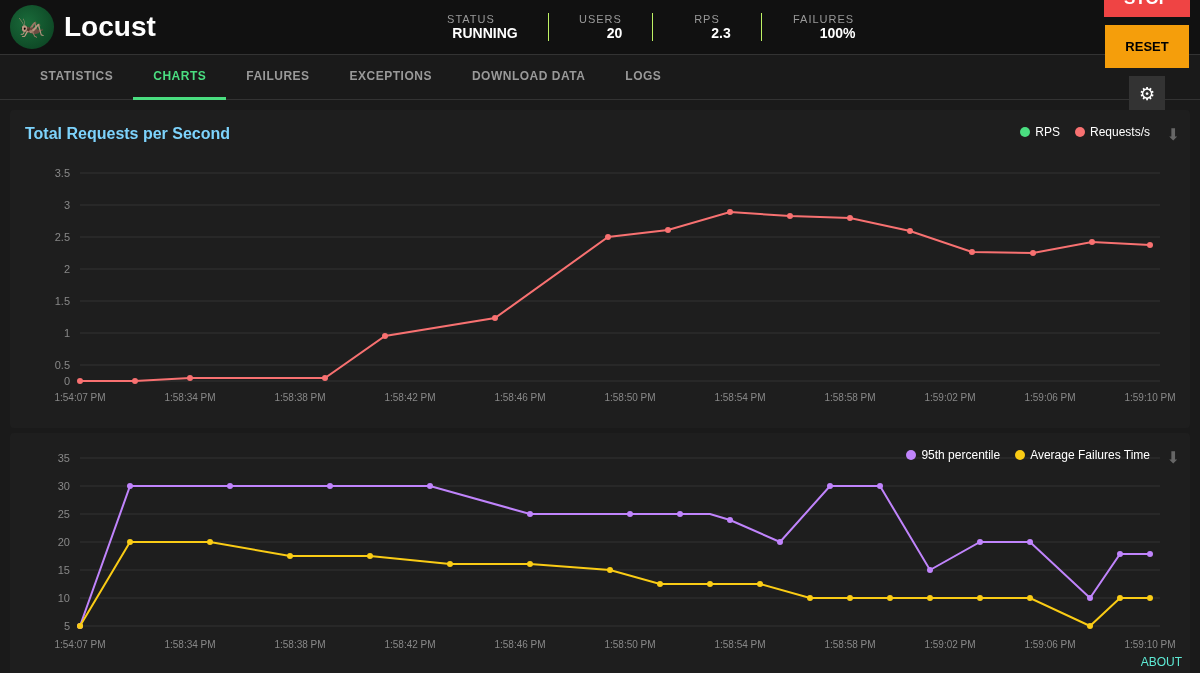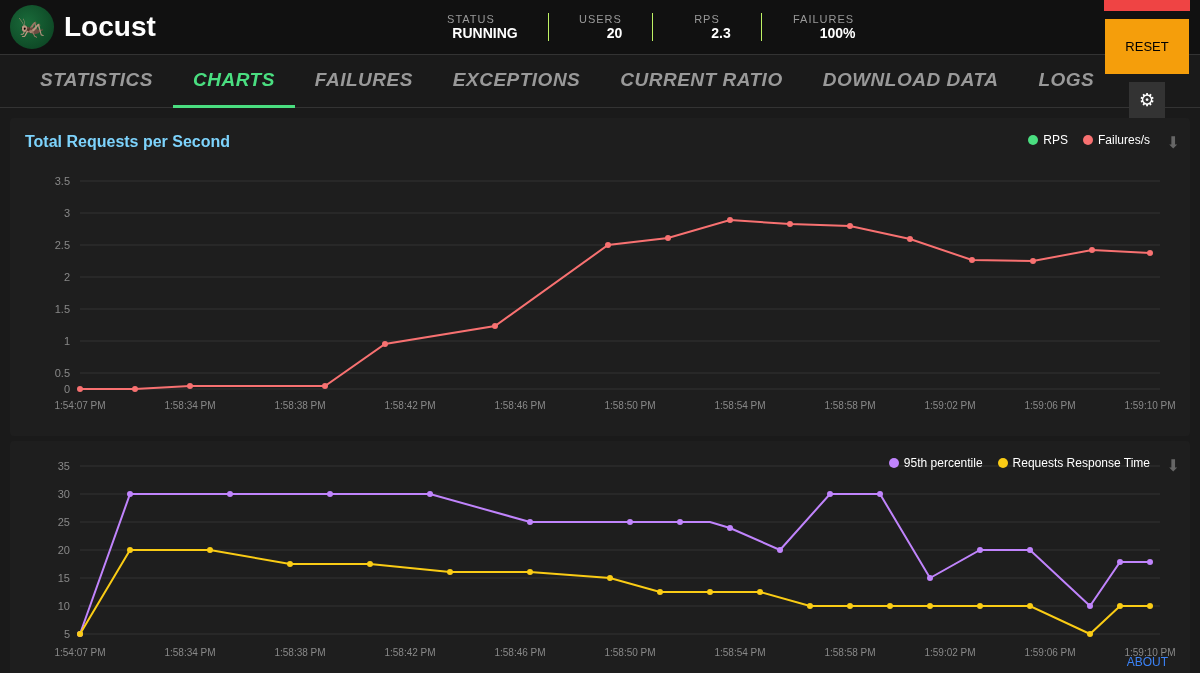--- a/index.html
+++ b/index.html
@@ -79,22 +79,22 @@
       border: none;
       padding: 8px 20px;
       font-weight: bold;
       cursor: pointer;
       font-size: 17px;
     }
     .btn-reset {
       background: #f59e0b;
       color: #000;
       border: none;
-      padding: 20px 20px;
-      font-weight: normal;
+      padding: 14px 20px;
+      font-weight: bold;
       cursor: pointer;
       font-size: 13px;
     }
     .btn-settings {
       background: #333;
       border: none;
       color: #fff;
       width: 36px;
       height: 36px;
       cursor: pointer;
@@ -106,28 +106,27 @@
     
     
     .nav {
       background: #1a1a1a;
       display: flex;
       border-bottom: 1px solid #333;
       padding: 0 20px;
     }
     .nav-item {
       padding: 14px 20px;
-      font-size: 19px;
+      font-size: 12px;
       font-weight: bold;
       color: #999;
       cursor: pointer;
       letter-spacing: 0.5px;
       border-bottom: 3px solid transparent;
       margin-bottom: -1px;
-      font-style: italic;
     }
     .nav-item.active {
       color: #4ade80;
       border-bottom: 3px solid #4ade80;
     }
     
     
     .charts-area {
       padding: 0;
       background: #1a1a1a;
@@ -178,22 +177,22 @@
     }
     
     svg.chart-svg {
       width: 100%;
       display: block;
     }
     
     .about-label {
       position: fixed;
       bottom: 0;
-      right: 24px;
-      color: #3b82f6;
+      right: 10px;
+      color: #5eead4;
       font-size: 12px;
       padding: 4px 8px;
     }
   </style>
 </head>
 <body>
 
 <div class="header">
   <div class="logo-area">
     <div class="logo-icon">🦗</div>
@@ -223,37 +222,36 @@
     <button class="btn-reset">RESET</button>
     <button class="btn-settings">⚙</button>
   </div>
 </div>
 
 <nav class="nav">
   <div class="nav-item">STATISTICS</div>
   <div class="nav-item active">CHARTS</div>
   <div class="nav-item">FAILURES</div>
   <div class="nav-item">EXCEPTIONS</div>
-  <div class="nav-item">CURRENT RATIO</div>
   <div class="nav-item">DOWNLOAD DATA</div>
   <div class="nav-item">LOGS</div>
 </nav>
 
 <div class="charts-area">
 
   <div class="chart-container">
     <div class="chart-title">Total Requests per Second</div>
     <div class="chart-legend">
       <div class="legend-item">
         <div class="legend-dot" style="background:#4ade80"></div>
         <span>RPS</span>
       </div>
       <div class="legend-item">
         <div class="legend-dot" style="background:#f87171"></div>
-        <span>Failures/s</span>
+        <span>Requests/s</span>
       </div>
     </div>
     <button class="download-btn">⬇</button>
     <svg class="chart-svg" viewBox="0 0 1140 260" height="260">
 
       <line x1="50" y1="20" x2="1130" y2="20" stroke="#333" stroke-width="1"></line>
       <line x1="50" y1="52" x2="1130" y2="52" stroke="#333" stroke-width="1"></line>
       <line x1="50" y1="84" x2="1130" y2="84" stroke="#333" stroke-width="1"></line>
       <line x1="50" y1="116" x2="1130" y2="116" stroke="#333" stroke-width="1"></line>
       <line x1="50" y1="148" x2="1130" y2="148" stroke="#333" stroke-width="1"></line>
@@ -304,21 +302,21 @@
   </div>
 
   <div class="chart-container" style="margin-top:5px;">
     <div class="chart-legend">
       <div class="legend-item">
         <div class="legend-dot" style="background:#c084fc"></div>
         <span>95th percentile</span>
       </div>
       <div class="legend-item">
         <div class="legend-dot" style="background:#facc15"></div>
-        <span>Requests Response Time</span>
+        <span>Average Failures Time</span>
       </div>
     </div>
     <button class="download-btn">⬇</button>
     <svg class="chart-svg" viewBox="0 0 1140 220" height="220">
 
       <line x1="50" y1="10" x2="1130" y2="10" stroke="#333" stroke-width="1"></line>
       <line x1="50" y1="38" x2="1130" y2="38" stroke="#333" stroke-width="1"></line>
       <line x1="50" y1="66" x2="1130" y2="66" stroke="#333" stroke-width="1"></line>
       <line x1="50" y1="94" x2="1130" y2="94" stroke="#333" stroke-width="1"></line>
       <line x1="50" y1="122" x2="1130" y2="122" stroke="#333" stroke-width="1"></line>

